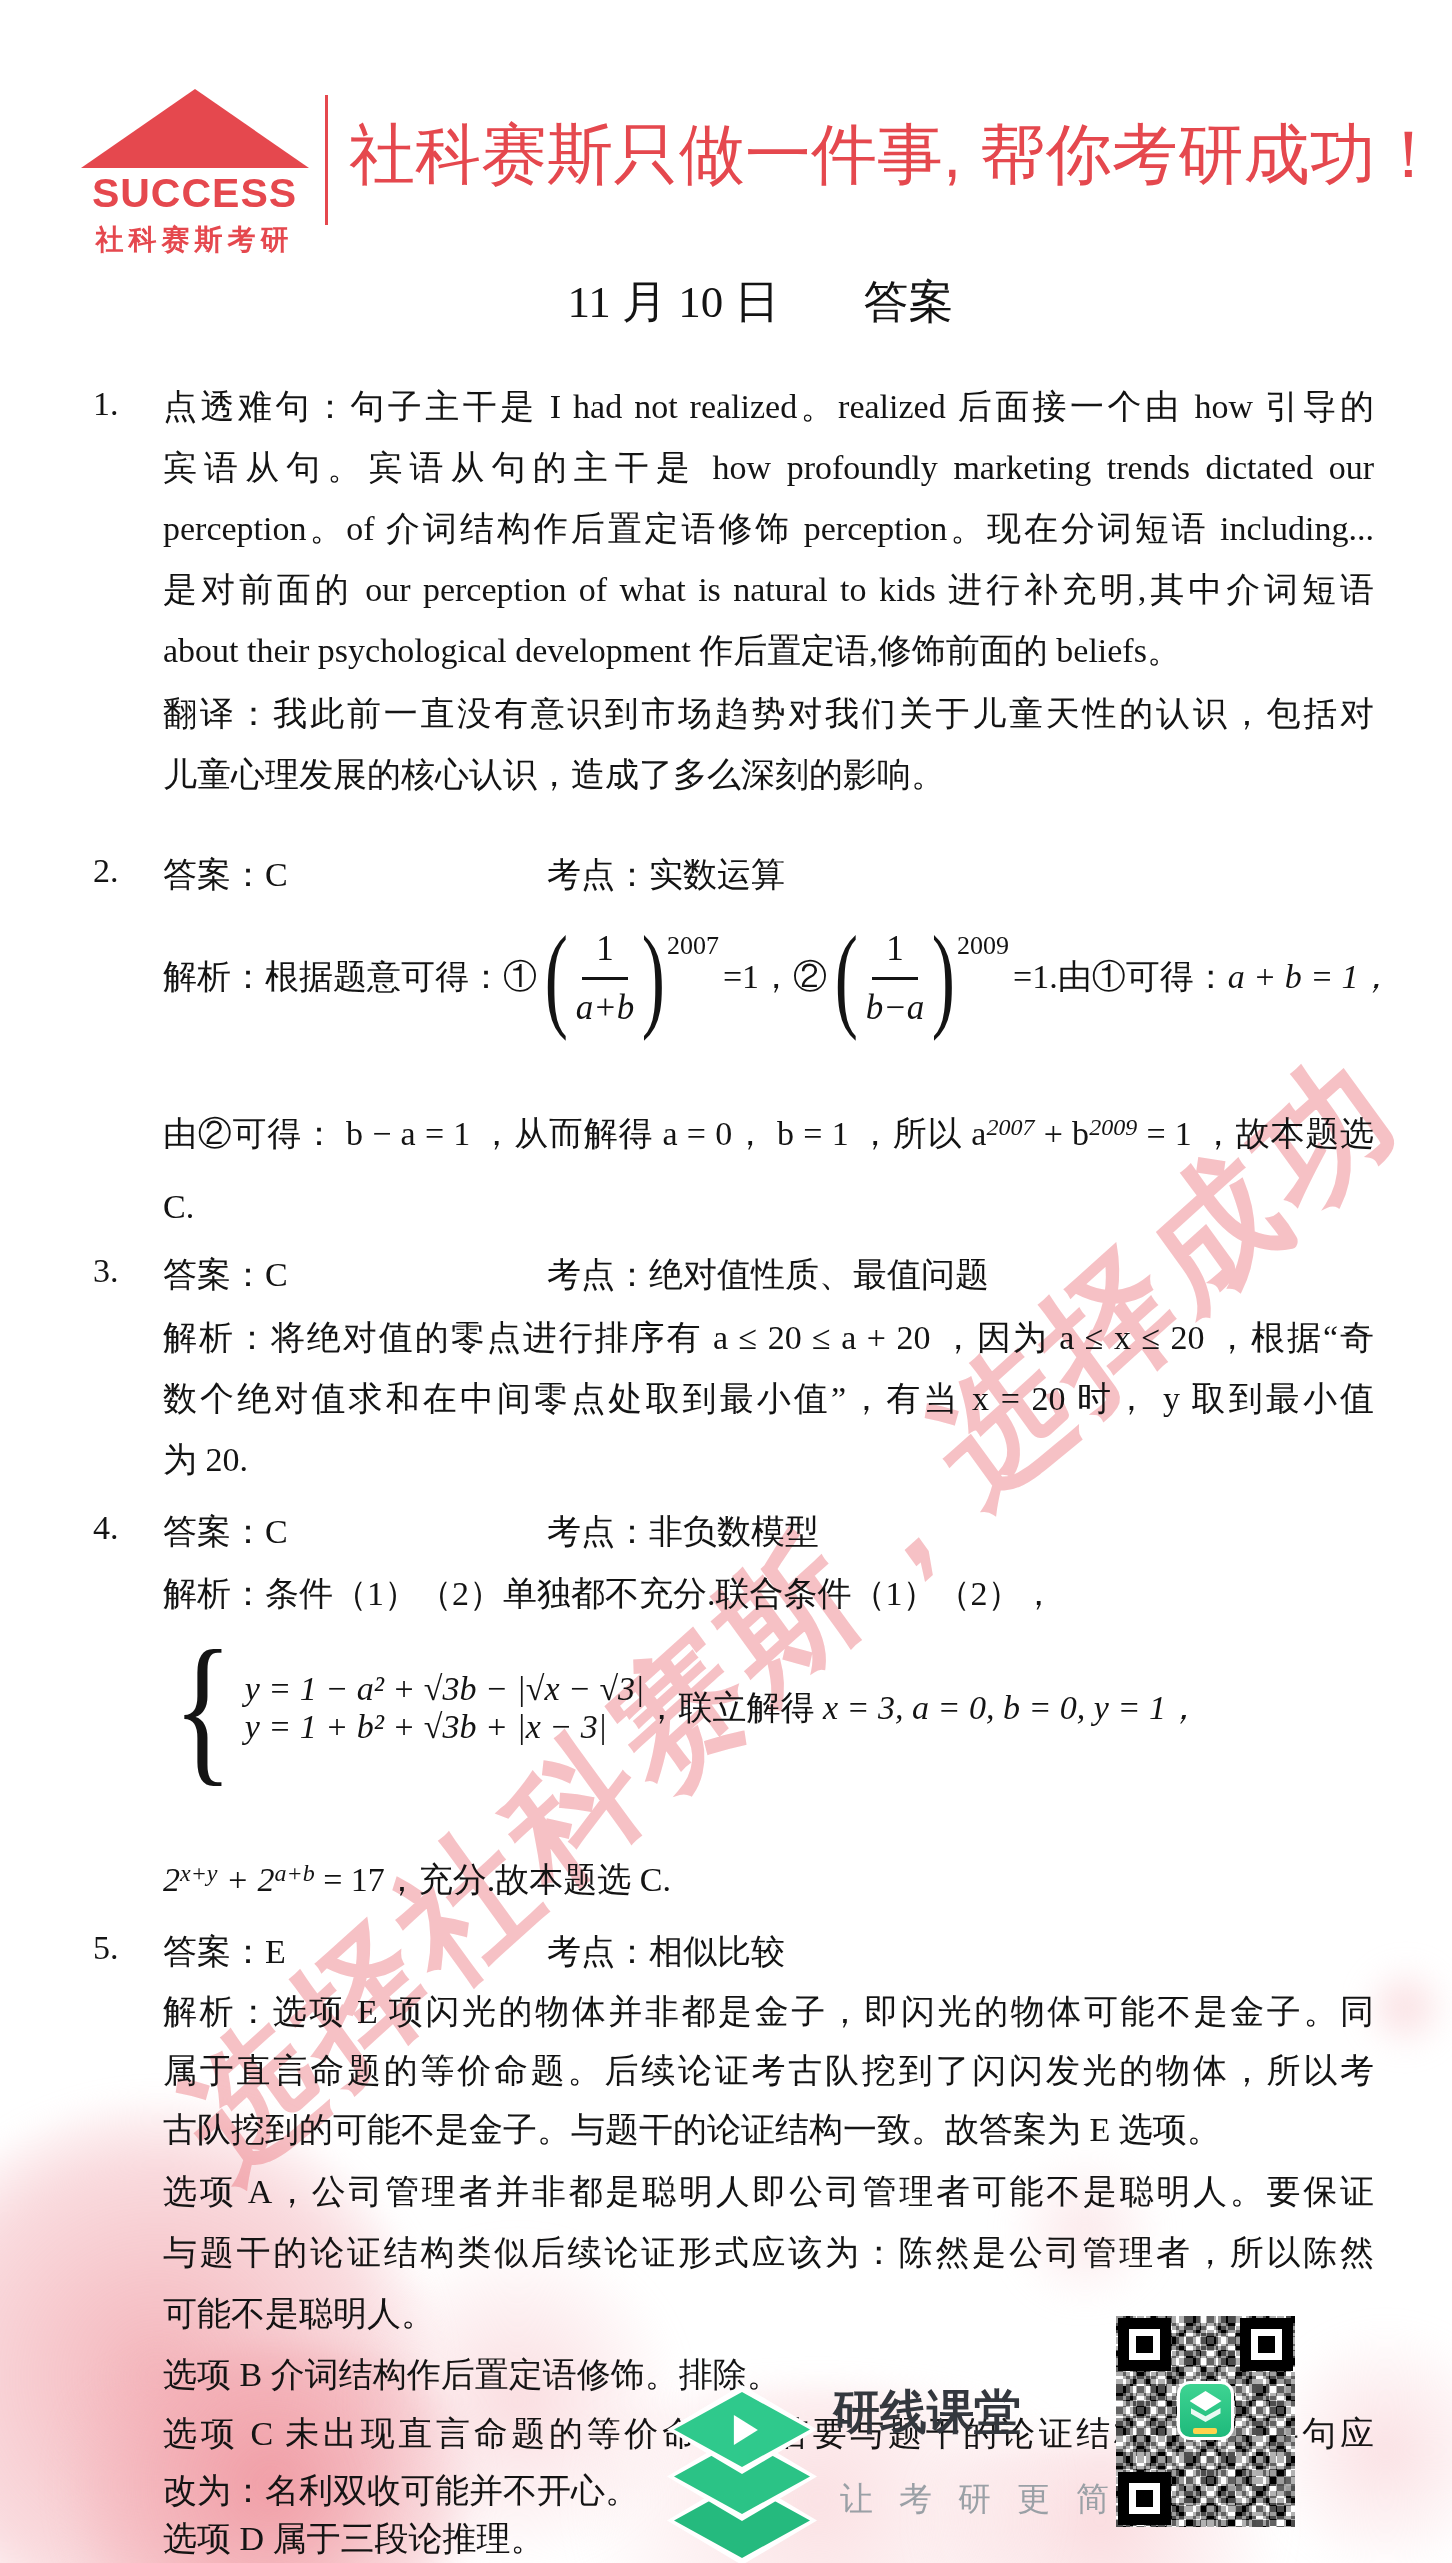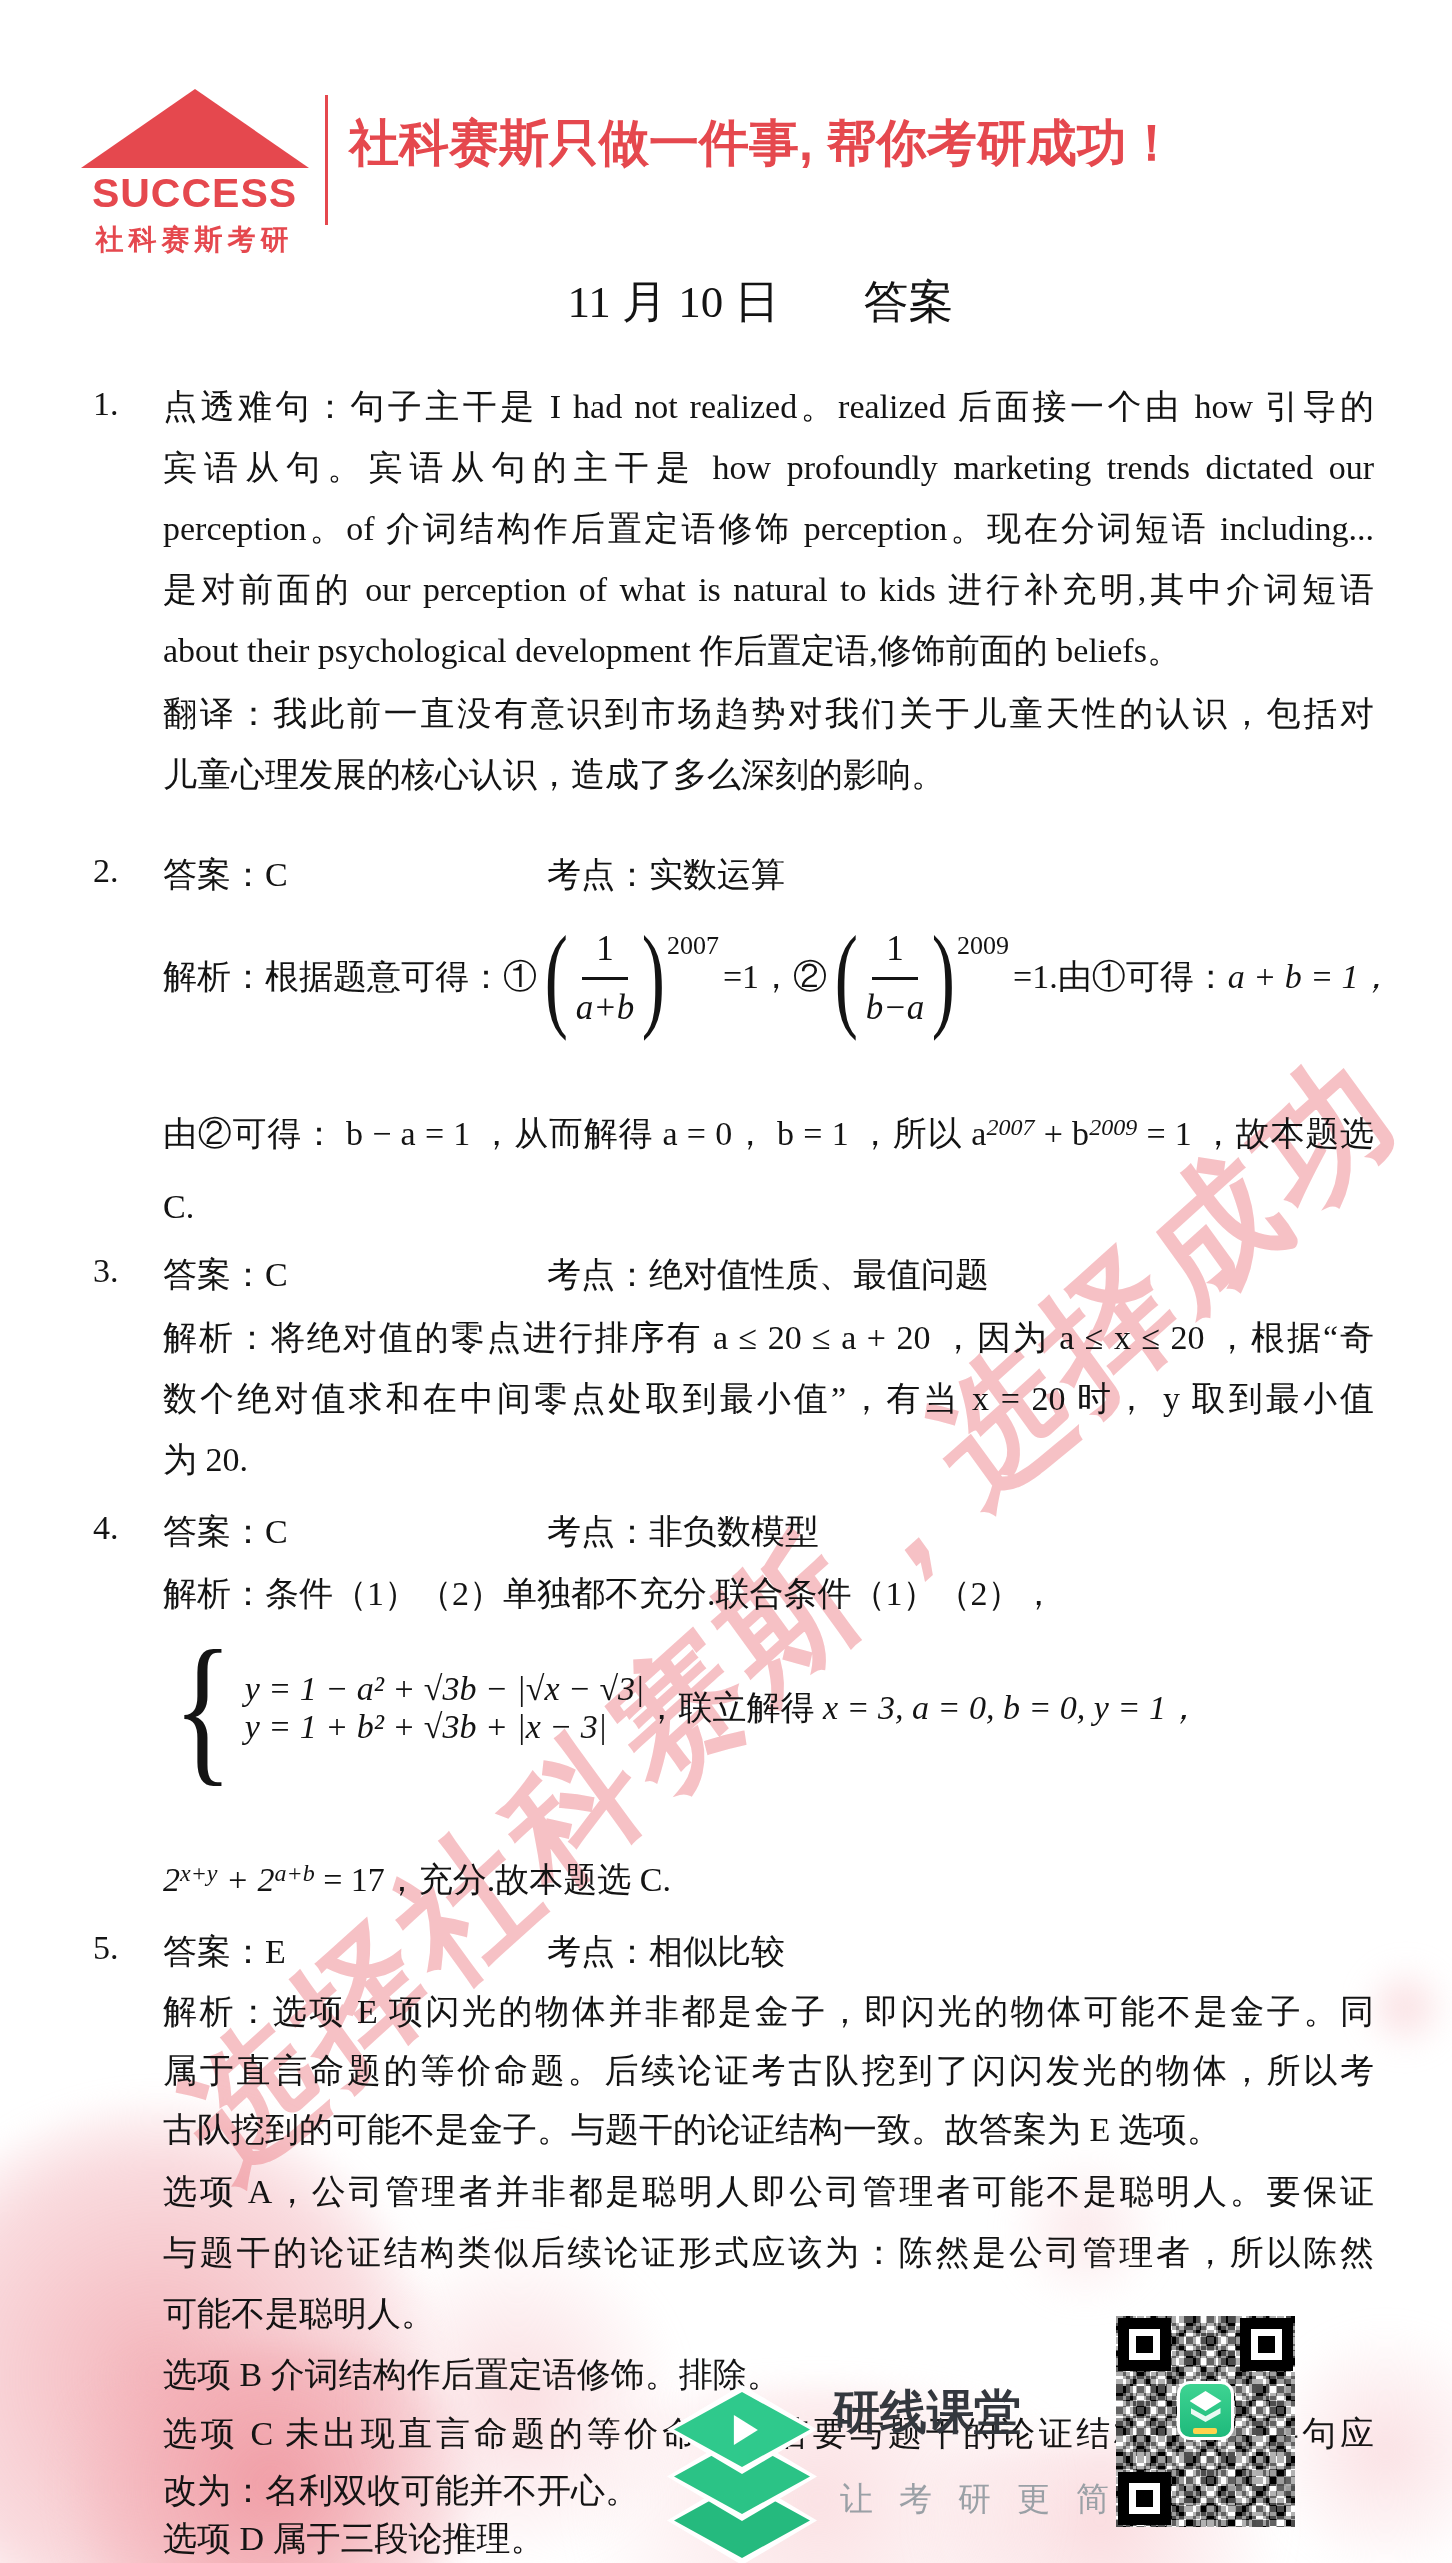--- a/index.html
+++ b/index.html
@@ -19,21 +19,21 @@
   .watermark{position:absolute;left:148px;top:2071px;z-index:1;white-space:nowrap;
     transform:rotate(-42deg) skewX(-6deg);transform-origin:0 0;
     font-size:136px;font-weight:700;letter-spacing:8px;color:rgba(236,120,129,.46);}
   
   .hdr-logo{position:absolute;left:77px;top:89px;width:235px;text-align:center;z-index:2;}
   .roof{width:0;height:0;margin:0 auto;border-left:114px solid transparent;border-right:114px solid transparent;border-bottom:79px solid var(--red);}
   .hdr-brand{font-family:"Liberation Sans","DejaVu Sans",sans-serif;font-weight:bold;font-size:41px;letter-spacing:1px;color:var(--red);margin-top:2px;}
   .hdr-sub{font-family:"Liberation Sans","DejaVu Sans",sans-serif;font-weight:bold;font-size:28px;letter-spacing:5px;color:var(--red);margin-top:4px;}
   .hdr-div{position:absolute;left:325px;top:95px;width:3px;height:130px;background:var(--red);z-index:2;}
   .hdr-slogan{position:absolute;left:349px;top:110px;width:1065px;z-index:2;
-    font-family:"Liberation Sans","DejaVu Sans",sans-serif;font-weight:700;font-size:50px;letter-spacing:0px;color:var(--red);white-space:nowrap;}
+    font-family:"Liberation Sans","DejaVu Sans",sans-serif;font-weight:400;font-size:66px;letter-spacing:0px;color:var(--red);white-space:nowrap;}
   
   .title{position:absolute;left:0;top:272px;width:100%;display:flex;justify-content:center;gap:84px;
     font-size:45px;z-index:2;padding-left:34px;}
   
   .qnum{position:absolute;left:93px;font-size:34px;z-index:2;}
   .bl{position:absolute;left:163px;width:1211px;font-size:34px;line-height:1.3;z-index:2;white-space:normal;}
   .j{text-align:justify;text-align-last:justify;}
   .ansA{position:absolute;left:163px;font-size:34px;z-index:2;}
   .ansK{position:absolute;left:547px;font-size:34px;z-index:2;}
   sup.s{font-size:24px;vertical-align:10px;font-style:italic;}

